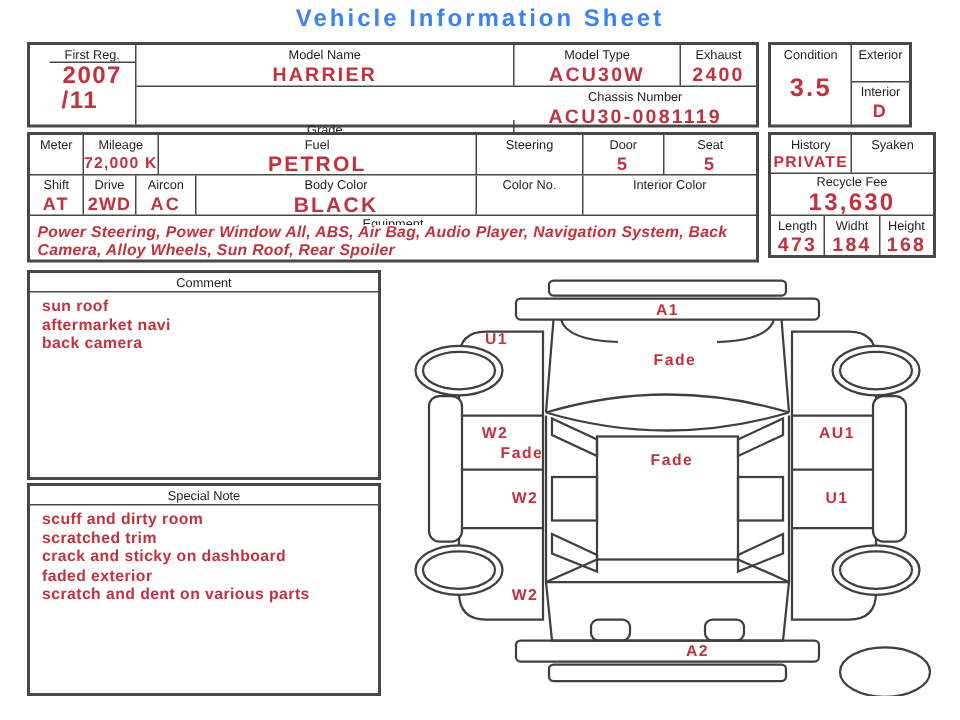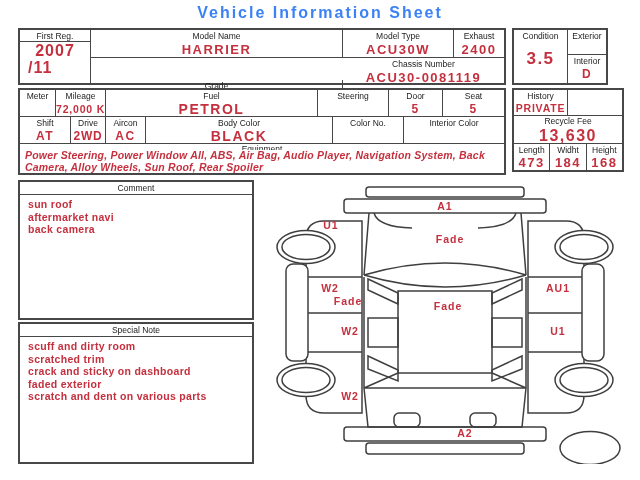--- a/index.html
+++ b/index.html
@@ -15,21 +15,21 @@
   .lbl { color:#1c1c1c; font-size:8.5px; text-align:center; line-height:12px; height:12px;
          white-space:nowrap; overflow:hidden; }
   .val { color:#c5303e; font-weight:bold; text-align:center; letter-spacing:1.5px;
          font-size:13px; white-space:nowrap; }
   .cell { overflow:hidden; }
   .br { border-right:1.5px solid #474747; }
   .bb { border-bottom:1.5px solid #474747; }
 
   
   .t1 { left:18px; top:28px; width:488px; height:57px; display:flex; }
-  .t1 .freg { width:71px; }
+  .t1 .freg { width:71px;padding-left:13px; }
   .t1 .rest { flex:1; display:flex; flex-direction:column; }
   .t1 .hrow { flex:1; display:flex; }
   .fr-val { font-size:16px; line-height:17px; text-align:center; letter-spacing:1px; }
   .fr-val .l2 { text-align:left; padding-left:8px; display:block; }
 
   
   .cond { left:512px; top:28px; width:96px; height:57px; display:flex; }
   .cond .c1 { width:54px; }
   .cond .c2 { flex:1; display:flex; flex-direction:column; }
   .big-val { font-size:17px; line-height:34px; }
@@ -146,21 +146,21 @@
       <div class="cell br" style="width:54px;">
         <div class="lbl">Door</div>
         <div class="val" style="font-size:12px;">5</div>
       </div>
       <div class="cell" style="flex:1;">
         <div class="lbl">Seat</div>
         <div class="val" style="font-size:12px;">5</div>
       </div>
     </div>
     <div class="grp bb">
-      <div class="cell br" style="width:51px;">
+      <div class="cell br" style="width:36px;">
         <div class="lbl">Shift</div>
         <div class="val" style="font-size:12px;">AT</div>
       </div>
       <div class="cell br" style="width:35px;">
         <div class="lbl">Drive</div>
         <div class="val" style="font-size:12px; letter-spacing:0.8px;">2WD</div>
       </div>
       <div class="cell br" style="width:40px;">
         <div class="lbl">Aircon</div>
         <div class="val" style="font-size:12px;">AC</div>
@@ -180,20 +180,24 @@
     </div>
     <div class="lbl eq-lbl">Equipment</div>
     <div class="eq-text">Power Steering, Power Window  All, ABS, Air Bag, Audio Player, Navigation System, Back Camera, Alloy Wheels, Sun Roof, Rear Spoiler</div>
   </div>
 
   <div class="box hist">
     <div class="sec1 bb">
       <div class="cell br" style="width:54px;">
         <div class="lbl">History</div>
         <div class="val" style="font-size:10.5px; letter-spacing:0.8px;">PRIVATE</div>
+      </div>
+      <div class="cell" style="flex:1;">
+        <div class="lbl">Syaken</div>
+        <div class="val" style="font-size:10.5px;"></div>
       </div>
     </div>
     <div class="cell bb" style="height:29px;">
       <div class="lbl" style="height:11px; line-height:11px;">Recycle Fee</div>
       <div class="val rf-val">13,630</div>
     </div>
     <div class="lwh">
       <div class="cell br">
         <div class="lbl">Length</div>
         <div class="val">473</div>

